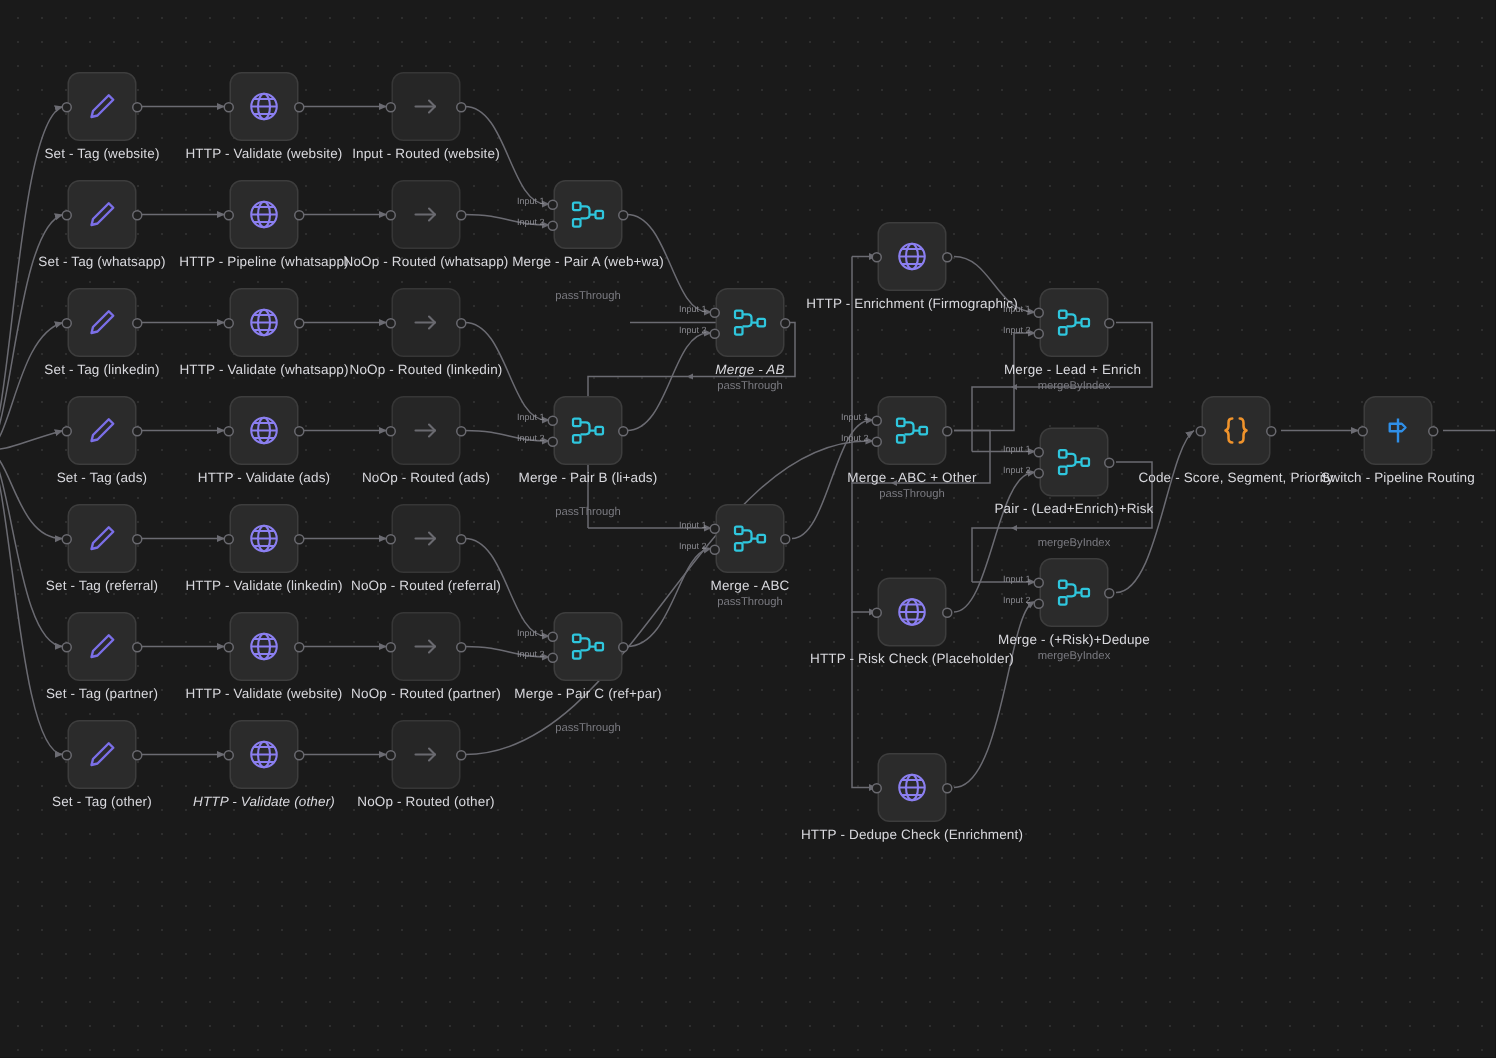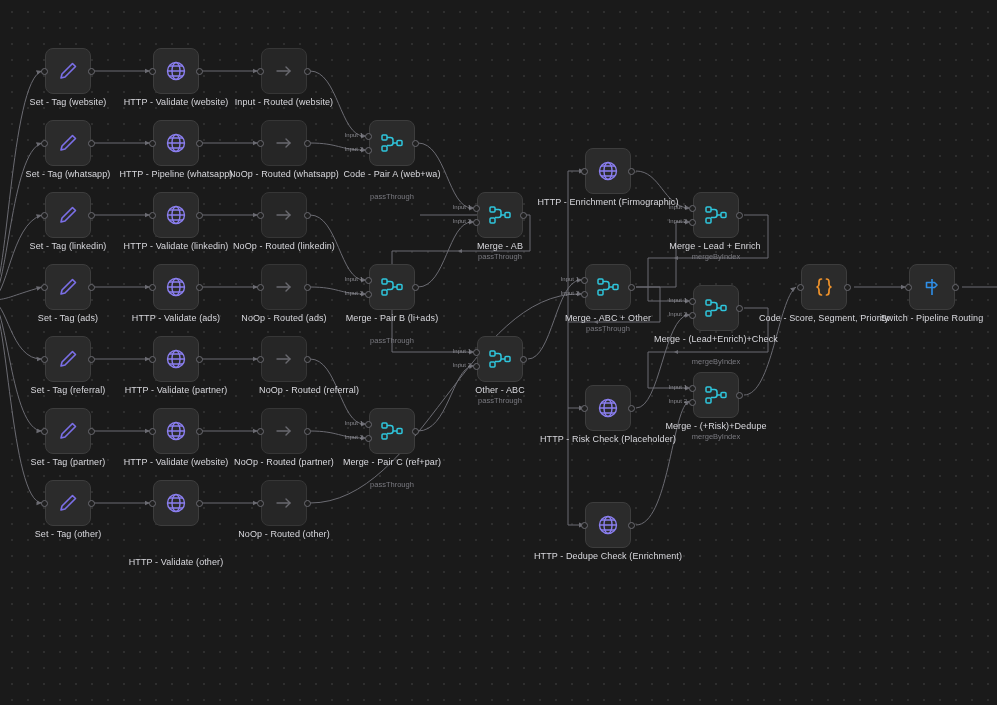--- a/index.html
+++ b/index.html
@@ -215,21 +215,21 @@
         <span>
           <svg width="24" height="24" viewBox="0 0 24 24" fill="none" stroke="#8b7ff0" stroke-width="1.4">
             <circle cx="12" cy="12" r="8.5"></circle>
             <ellipse cx="12" cy="12" rx="4" ry="8.5"></ellipse>
             <path d="M3.5 12h17M5 7h14M5 17h14"></path>
           </svg>
         </span>
       </div>
       <div class="port" style="left: 149px; top: 211.5px;"></div>
       <div class="port" style="left: 196px; top: 211.5px;"></div>
-      <div class="label" style="left: 101px; top: 240px;">HTTP - Validate (linkedin)</div>
+      <div class="label" style="left: 101px; top: 240px;">HTTP - Validate (whatsapp)</div>
       <div class="node" style="left: 153px; top: 264px;">
         <span>
           <svg width="24" height="24" viewBox="0 0 24 24" fill="none" stroke="#8b7ff0" stroke-width="1.4">
             <circle cx="12" cy="12" r="8.5"></circle>
             <ellipse cx="12" cy="12" rx="4" ry="8.5"></ellipse>
             <path d="M3.5 12h17M5 7h14M5 17h14"></path>
           </svg>
         </span>
       </div>
       <div class="port" style="left: 149px; top: 283.5px;"></div>
@@ -239,21 +239,21 @@
         <span>
           <svg width="24" height="24" viewBox="0 0 24 24" fill="none" stroke="#8b7ff0" stroke-width="1.4">
             <circle cx="12" cy="12" r="8.5"></circle>
             <ellipse cx="12" cy="12" rx="4" ry="8.5"></ellipse>
             <path d="M3.5 12h17M5 7h14M5 17h14"></path>
           </svg>
         </span>
       </div>
       <div class="port" style="left: 149px; top: 355.5px;"></div>
       <div class="port" style="left: 196px; top: 355.5px;"></div>
-      <div class="label" style="left: 101px; top: 384px;">HTTP - Validate (partner)</div>
+      <div class="label" style="left: 101px; top: 384px;">HTTP - Validate (linkedin)</div>
       <div class="node" style="left: 153px; top: 408px;">
         <span>
           <svg width="24" height="24" viewBox="0 0 24 24" fill="none" stroke="#8b7ff0" stroke-width="1.4">
             <circle cx="12" cy="12" r="8.5"></circle>
             <ellipse cx="12" cy="12" rx="4" ry="8.5"></ellipse>
             <path d="M3.5 12h17M5 7h14M5 17h14"></path>
           </svg>
         </span>
       </div>
       <div class="port" style="left: 149px; top: 427.5px;"></div>
@@ -263,21 +263,21 @@
         <span>
           <svg width="24" height="24" viewBox="0 0 24 24" fill="none" stroke="#8b7ff0" stroke-width="1.4">
             <circle cx="12" cy="12" r="8.5"></circle>
             <ellipse cx="12" cy="12" rx="4" ry="8.5"></ellipse>
             <path d="M3.5 12h17M5 7h14M5 17h14"></path>
           </svg>
         </span>
       </div>
       <div class="port" style="left: 149px; top: 499.5px;"></div>
       <div class="port" style="left: 196px; top: 499.5px;"></div>
-      <div class="label" style="left: 101px; top: 556px;">HTTP - Validate (other)</div>
+      <div class="label" style="left: 101px; top: 528px; font-style: italic;">HTTP - Validate (other)</div>
       <div class="node dim" style="left: 261px; top: 48px;">
         <span>
           <svg width="24" height="24" viewBox="0 0 24 24" fill="none" stroke="#6a6a70" stroke-width="1.4" stroke-linecap="round" stroke-linejoin="round">
             <path d="M5 12h13"></path>
             <path d="M14 8l4 4-4 4"></path>
           </svg>
         </span>
       </div>
       <div class="port" style="left: 257px; top: 67.5px;"></div>
       <div class="port" style="left: 304px; top: 67.5px;"></div>
@@ -318,21 +318,21 @@
       <div class="node dim" style="left: 261px; top: 336px;">
         <span>
           <svg width="24" height="24" viewBox="0 0 24 24" fill="none" stroke="#6a6a70" stroke-width="1.4" stroke-linecap="round" stroke-linejoin="round">
             <path d="M5 12h13"></path>
             <path d="M14 8l4 4-4 4"></path>
           </svg>
         </span>
       </div>
       <div class="port" style="left: 257px; top: 355.5px;"></div>
       <div class="port" style="left: 304px; top: 355.5px;"></div>
-      <div class="label" style="left: 209px; top: 384px; text-align: right;">NoOp - Routed (referral)</div>
+      <div class="label" style="left: 209px; top: 384px;">NoOp - Routed (referral)</div>
       <div class="node dim" style="left: 261px; top: 408px;">
         <span>
           <svg width="24" height="24" viewBox="0 0 24 24" fill="none" stroke="#6a6a70" stroke-width="1.4" stroke-linecap="round" stroke-linejoin="round">
             <path d="M5 12h13"></path>
             <path d="M14 8l4 4-4 4"></path>
           </svg>
         </span>
       </div>
       <div class="port" style="left: 257px; top: 427.5px;"></div>
       <div class="port" style="left: 304px; top: 427.5px;"></div>
@@ -357,21 +357,21 @@
             <path d="M8 6.5h3.5c1.5 0 2.5 1 2.5 2.5v3c0 1.5-1 2.5-2.5 2.5H8"></path>
             <path d="M14 12h4"></path>
           </svg>
         </span>
       </div>
       <div class="port" style="left: 365px; top: 132.5px;"></div>
       <div class="inlab" style="left: 331px; top: 132px; width: 32px;">Input 1</div>
       <div class="port" style="left: 365px; top: 146.5px;"></div>
       <div class="inlab" style="left: 331px; top: 146px; width: 32px;">Input 2</div>
       <div class="port" style="left: 412px; top: 139.5px;"></div>
-      <div class="label" style="left: 317px; top: 168px;">Code - Pair A (web+wa)</div>
+      <div class="label" style="left: 317px; top: 168px;">Merge - Pair A (web+wa)</div>
       <div class="sub" style="left: 317px; top: 192px;">passThrough</div>
       <div class="node" style="left: 369px; top: 264px;">
         <span>
           <svg width="26" height="24" viewBox="0 0 26 24" fill="none" stroke="#2fc6dd" stroke-width="1.5">
             <rect x="3" y="4" width="5" height="5" rx="1"></rect>
             <rect x="3" y="15" width="5" height="5" rx="1"></rect>
             <rect x="18" y="9.5" width="5" height="5" rx="1"></rect>
             <path d="M8 6.5h3.5c1.5 0 2.5 1 2.5 2.5v3c0 1.5-1 2.5-2.5 2.5H8"></path>
             <path d="M14 12h4"></path>
           </svg>
@@ -411,39 +411,39 @@
             <path d="M8 6.5h3.5c1.5 0 2.5 1 2.5 2.5v3c0 1.5-1 2.5-2.5 2.5H8"></path>
             <path d="M14 12h4"></path>
           </svg>
         </span>
       </div>
       <div class="port" style="left: 473px; top: 204.5px;"></div>
       <div class="inlab" style="left: 439px; top: 204px; width: 32px;">Input 1</div>
       <div class="port" style="left: 473px; top: 218.5px;"></div>
       <div class="inlab" style="left: 439px; top: 218px; width: 32px;">Input 2</div>
       <div class="port" style="left: 520px; top: 211.5px;"></div>
-      <div class="label" style="left: 425px; top: 240px;">Merge - AB</div>
+      <div class="label" style="left: 425px; top: 240px; font-style: italic;">Merge - AB</div>
       <div class="sub" style="left: 425px; top: 252px;">passThrough</div>
       <div class="node" style="left: 477px; top: 336px;">
         <span>
           <svg width="26" height="24" viewBox="0 0 26 24" fill="none" stroke="#2fc6dd" stroke-width="1.5">
             <rect x="3" y="4" width="5" height="5" rx="1"></rect>
             <rect x="3" y="15" width="5" height="5" rx="1"></rect>
             <rect x="18" y="9.5" width="5" height="5" rx="1"></rect>
             <path d="M8 6.5h3.5c1.5 0 2.5 1 2.5 2.5v3c0 1.5-1 2.5-2.5 2.5H8"></path>
             <path d="M14 12h4"></path>
           </svg>
         </span>
       </div>
       <div class="port" style="left: 473px; top: 348.5px;"></div>
       <div class="inlab" style="left: 439px; top: 348px; width: 32px;">Input 1</div>
       <div class="port" style="left: 473px; top: 362.5px;"></div>
       <div class="inlab" style="left: 439px; top: 362px; width: 32px;">Input 2</div>
       <div class="port" style="left: 520px; top: 355.5px;"></div>
-      <div class="label" style="left: 425px; top: 384px;">Other - ABC</div>
+      <div class="label" style="left: 425px; top: 384px;">Merge - ABC</div>
       <div class="sub" style="left: 425px; top: 396px;">passThrough</div>
       <div class="node" style="left: 585px; top: 148px;">
         <span>
           <svg width="24" height="24" viewBox="0 0 24 24" fill="none" stroke="#8b7ff0" stroke-width="1.4">
             <circle cx="12" cy="12" r="8.5"></circle>
             <ellipse cx="12" cy="12" rx="4" ry="8.5"></ellipse>
             <path d="M3.5 12h17M5 7h14M5 17h14"></path>
           </svg>
         </span>
       </div>
@@ -519,21 +519,21 @@
             <path d="M8 6.5h3.5c1.5 0 2.5 1 2.5 2.5v3c0 1.5-1 2.5-2.5 2.5H8"></path>
             <path d="M14 12h4"></path>
           </svg>
         </span>
       </div>
       <div class="port" style="left: 689px; top: 297.5px;"></div>
       <div class="inlab" style="left: 655px; top: 297px; width: 32px;">Input 1</div>
       <div class="port" style="left: 689px; top: 311.5px;"></div>
       <div class="inlab" style="left: 655px; top: 311px; width: 32px;">Input 2</div>
       <div class="port" style="left: 736px; top: 304.5px;"></div>
-      <div class="label" style="left: 641px; top: 333px;">Merge - (Lead+Enrich)+Check</div>
+      <div class="label" style="left: 641px; top: 333px;">Pair - (Lead+Enrich)+Risk</div>
       <div class="sub" style="left: 641px; top: 357px;">mergeByIndex</div>
       <div class="node" style="left: 693px; top: 372px;">
         <span>
           <svg width="26" height="24" viewBox="0 0 26 24" fill="none" stroke="#2fc6dd" stroke-width="1.5">
             <rect x="3" y="4" width="5" height="5" rx="1"></rect>
             <rect x="3" y="15" width="5" height="5" rx="1"></rect>
             <rect x="18" y="9.5" width="5" height="5" rx="1"></rect>
             <path d="M8 6.5h3.5c1.5 0 2.5 1 2.5 2.5v3c0 1.5-1 2.5-2.5 2.5H8"></path>
             <path d="M14 12h4"></path>
           </svg>

